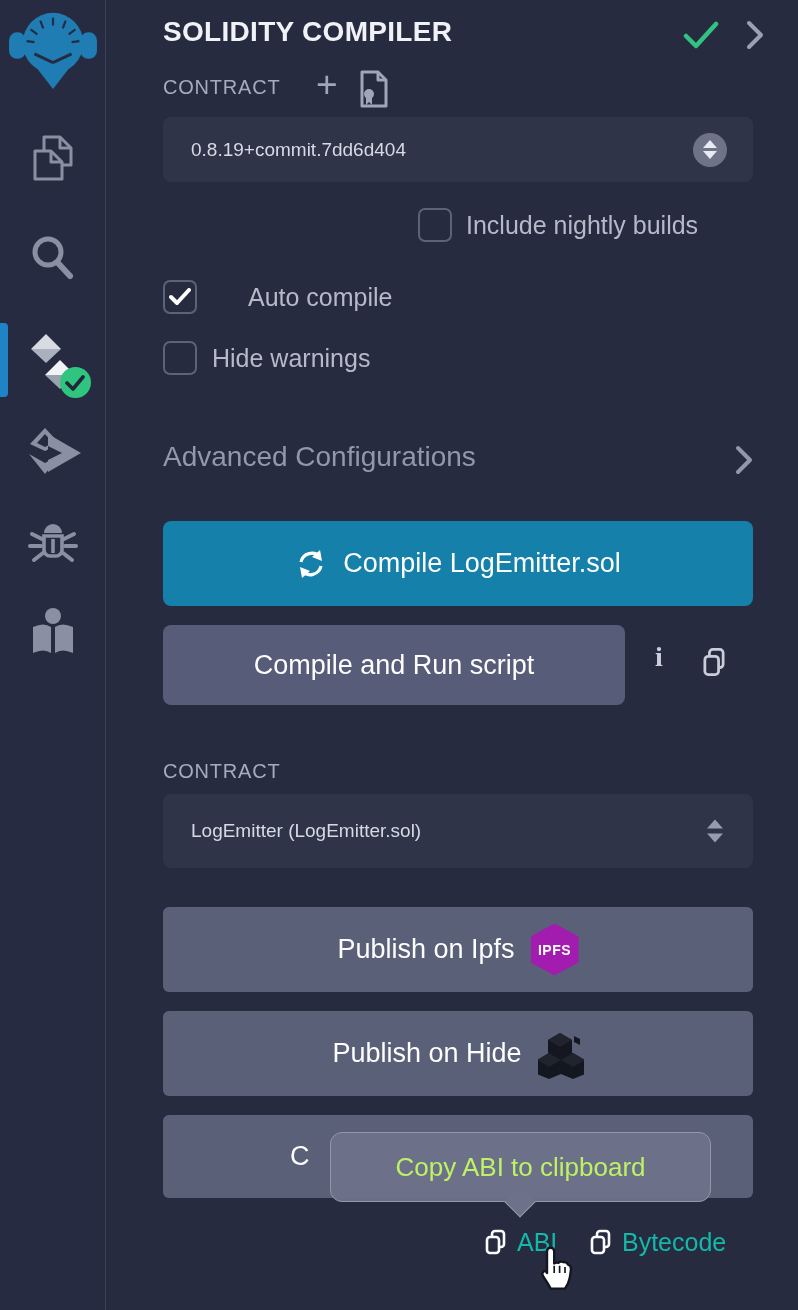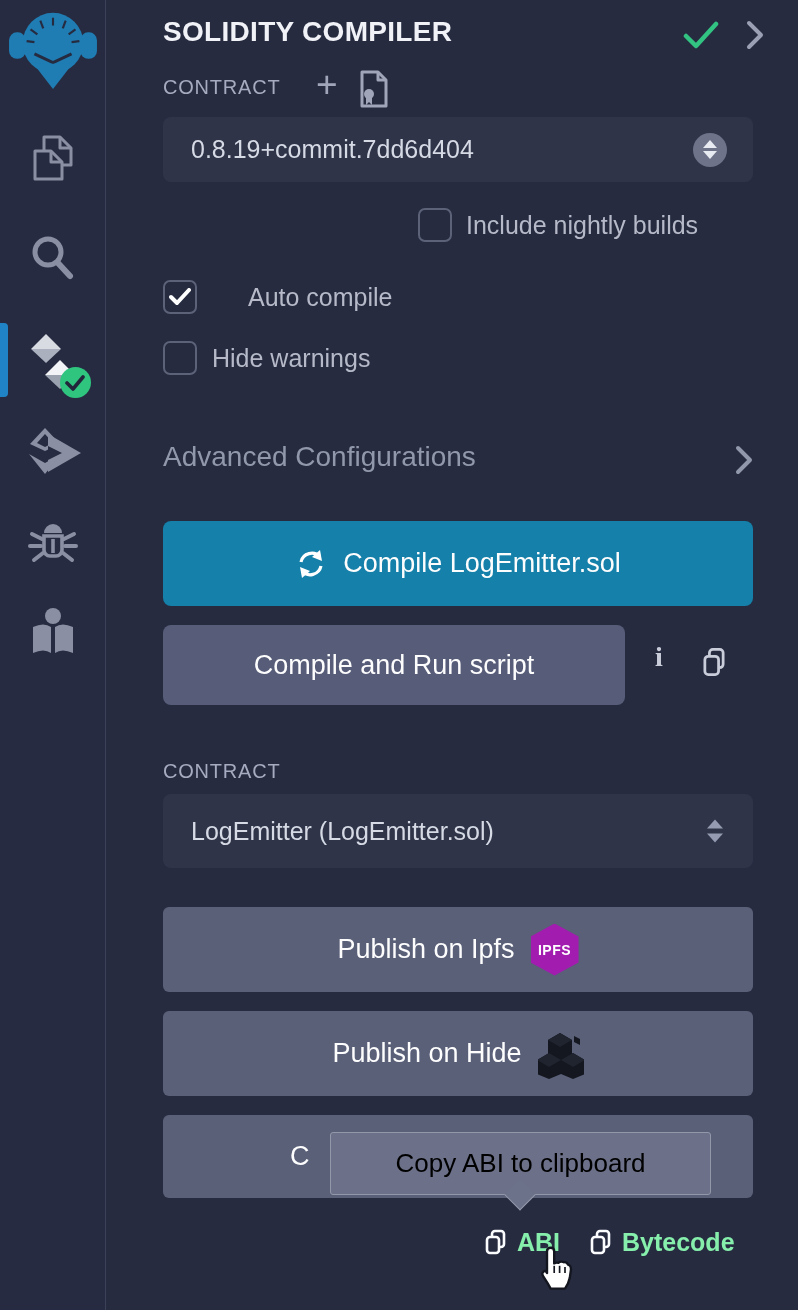--- a/index.html
+++ b/index.html
@@ -36,21 +36,21 @@
 
   
   .section-label { position:absolute; font-size:20px; letter-spacing:0.8px; color:#a6abc0; font-weight:400; }
   .plus-icon { position:absolute; left:316px; top:66px; font-size:37px; font-weight:300; color:#a0a5b9; line-height:1; cursor:pointer; }
 
   
   .select-box {
     position:absolute; left:163px; width:590px; background:#2f3449;
     border-radius:8px; display:flex; align-items:center; cursor:pointer;
   }
-  .select-box .val { padding-left:28px; font-size:25px; color:#d6dae5; }
+  .select-box .val { padding-left:28px; font-size:19px; color:#d6dae5; }
   .sort-circle {
     position:absolute; right:26px; top:50%; transform:translateY(-50%);
     width:34px; height:34px; border-radius:50%; background:#6e7389;
     display:flex; flex-direction:column; align-items:center; justify-content:center; gap:3px;
   }
   .tri-up { width:0; height:0; border-left:7px solid transparent; border-right:7px solid transparent; border-bottom:8px solid #e9ebf2; }
   .tri-dn { width:0; height:0; border-left:7px solid transparent; border-right:7px solid transparent; border-top:8px solid #e9ebf2; }
   .sel-arrows { position:absolute; right:30px; top:50%; transform:translateY(-50%); display:flex; flex-direction:column; gap:5px; }
   .sel-arrows .tri-up { border-left-width:8px; border-right-width:8px; border-bottom:9px solid #959bb0; }
   .sel-arrows .tri-dn { border-left-width:8px; border-right-width:8px; border-top:9px solid #959bb0; }
@@ -83,34 +83,34 @@
 
   .ipfs-badge {
     width:48px; height:52px; background:#a21caf;
     clip-path:polygon(50% 0, 100% 25%, 100% 75%, 50% 100%, 0 75%, 0 25%);
     display:flex; align-items:center; justify-content:center;
     font-size:14px; font-weight:700; color:#fff; letter-spacing:0.5px;
   }
 
   
   .tooltip {
-    position:absolute; left:330px; top:1132px; width:381px; height:63px;
-    background:rgba(108,114,137,0.97); border:1px solid #9297a9; border-radius:3px;
+    position:absolute; left:330px; top:1132px; width:381px; height:70px;
+    background:rgba(108,114,137,0.97); border:1px solid #9297a9; border-radius:12px;
     display:flex; align-items:center; justify-content:center;
-    font-size:26px; color:#000000; z-index:5;
+    font-size:26px; color:#bef264; z-index:5;
   }
   .tooltip-caret {
     position:absolute; left:178px; bottom:-12px; width:22px; height:22px;
     background:#6c7289; border-right:1px solid #9297a9; border-bottom:1px solid #9297a9;
     transform:rotate(45deg);
   }
 
   
   .copy-link { position:absolute; top:1228px; display:flex; align-items:center; gap:8px; cursor:pointer; }
-  .copy-link .lbl { font-size:25px; font-weight:700; color:#86efac; }
+  .copy-link .lbl { font-size:25px; font-weight:400; color:#14b8a6; }
   .cursor-hand { position:absolute; left:533px; top:1243px; z-index:10; pointer-events:none; }
 
   svg { display:block; }
 </style>
 </head>
 <body>
 
 <div class="sidebar">
 
   <div class="side-icon" style="top:6px;">

